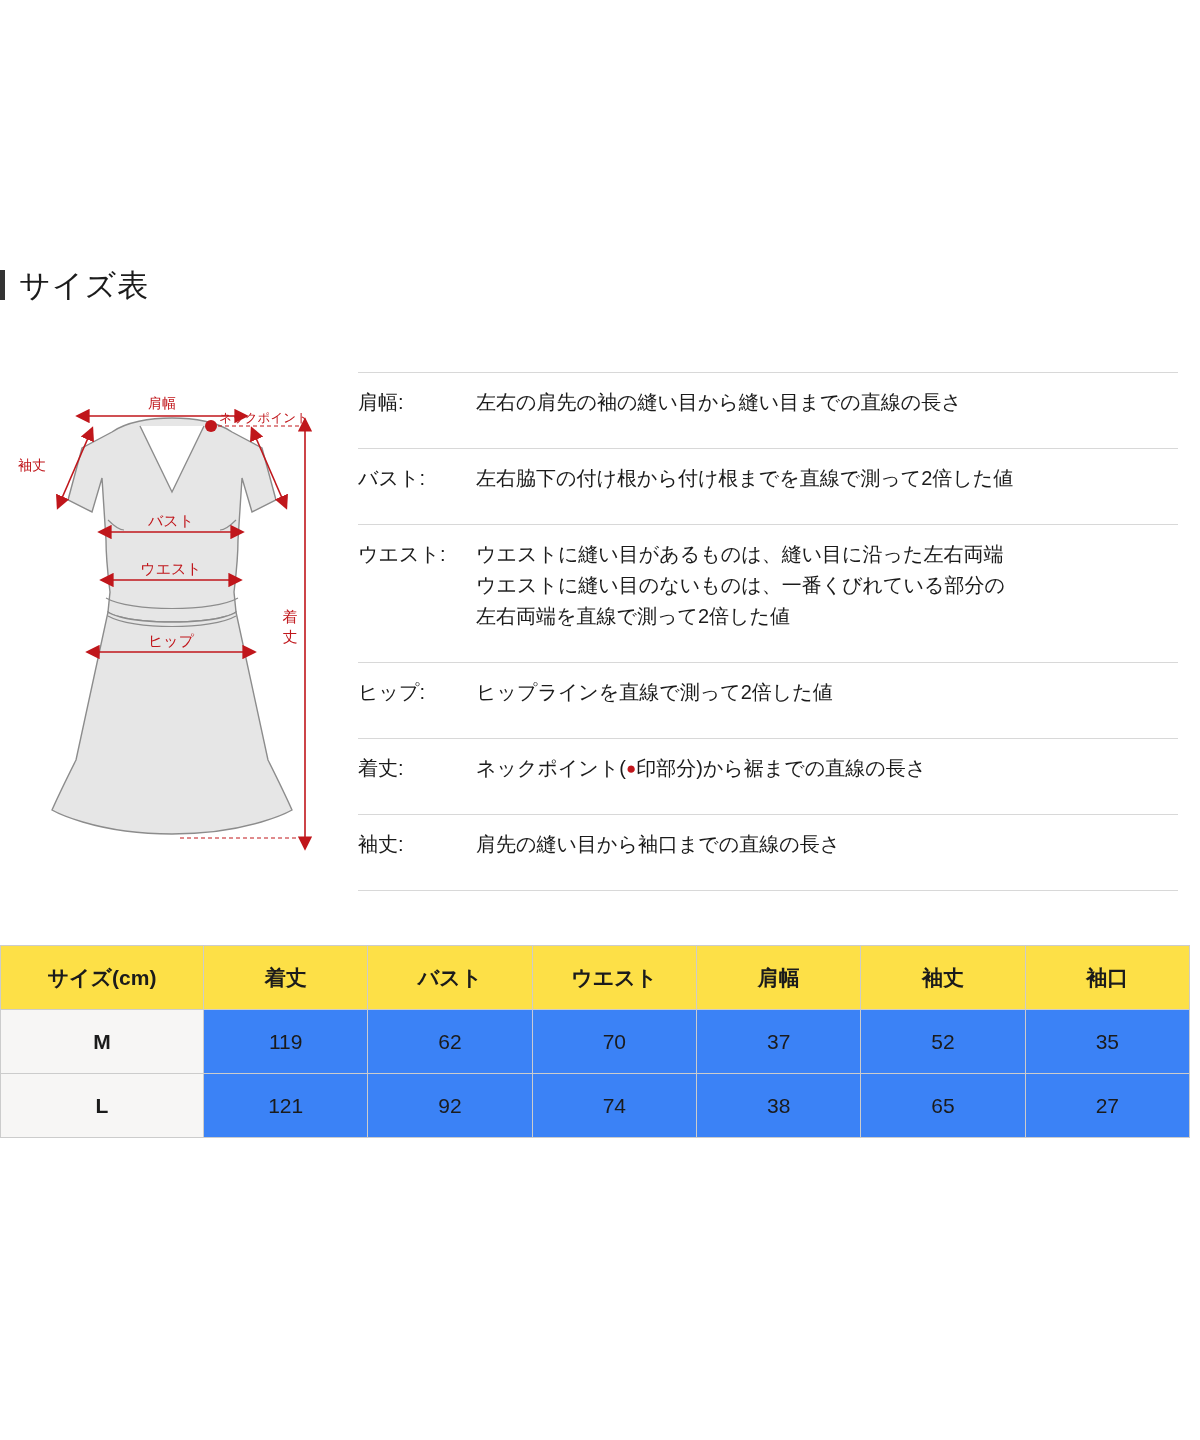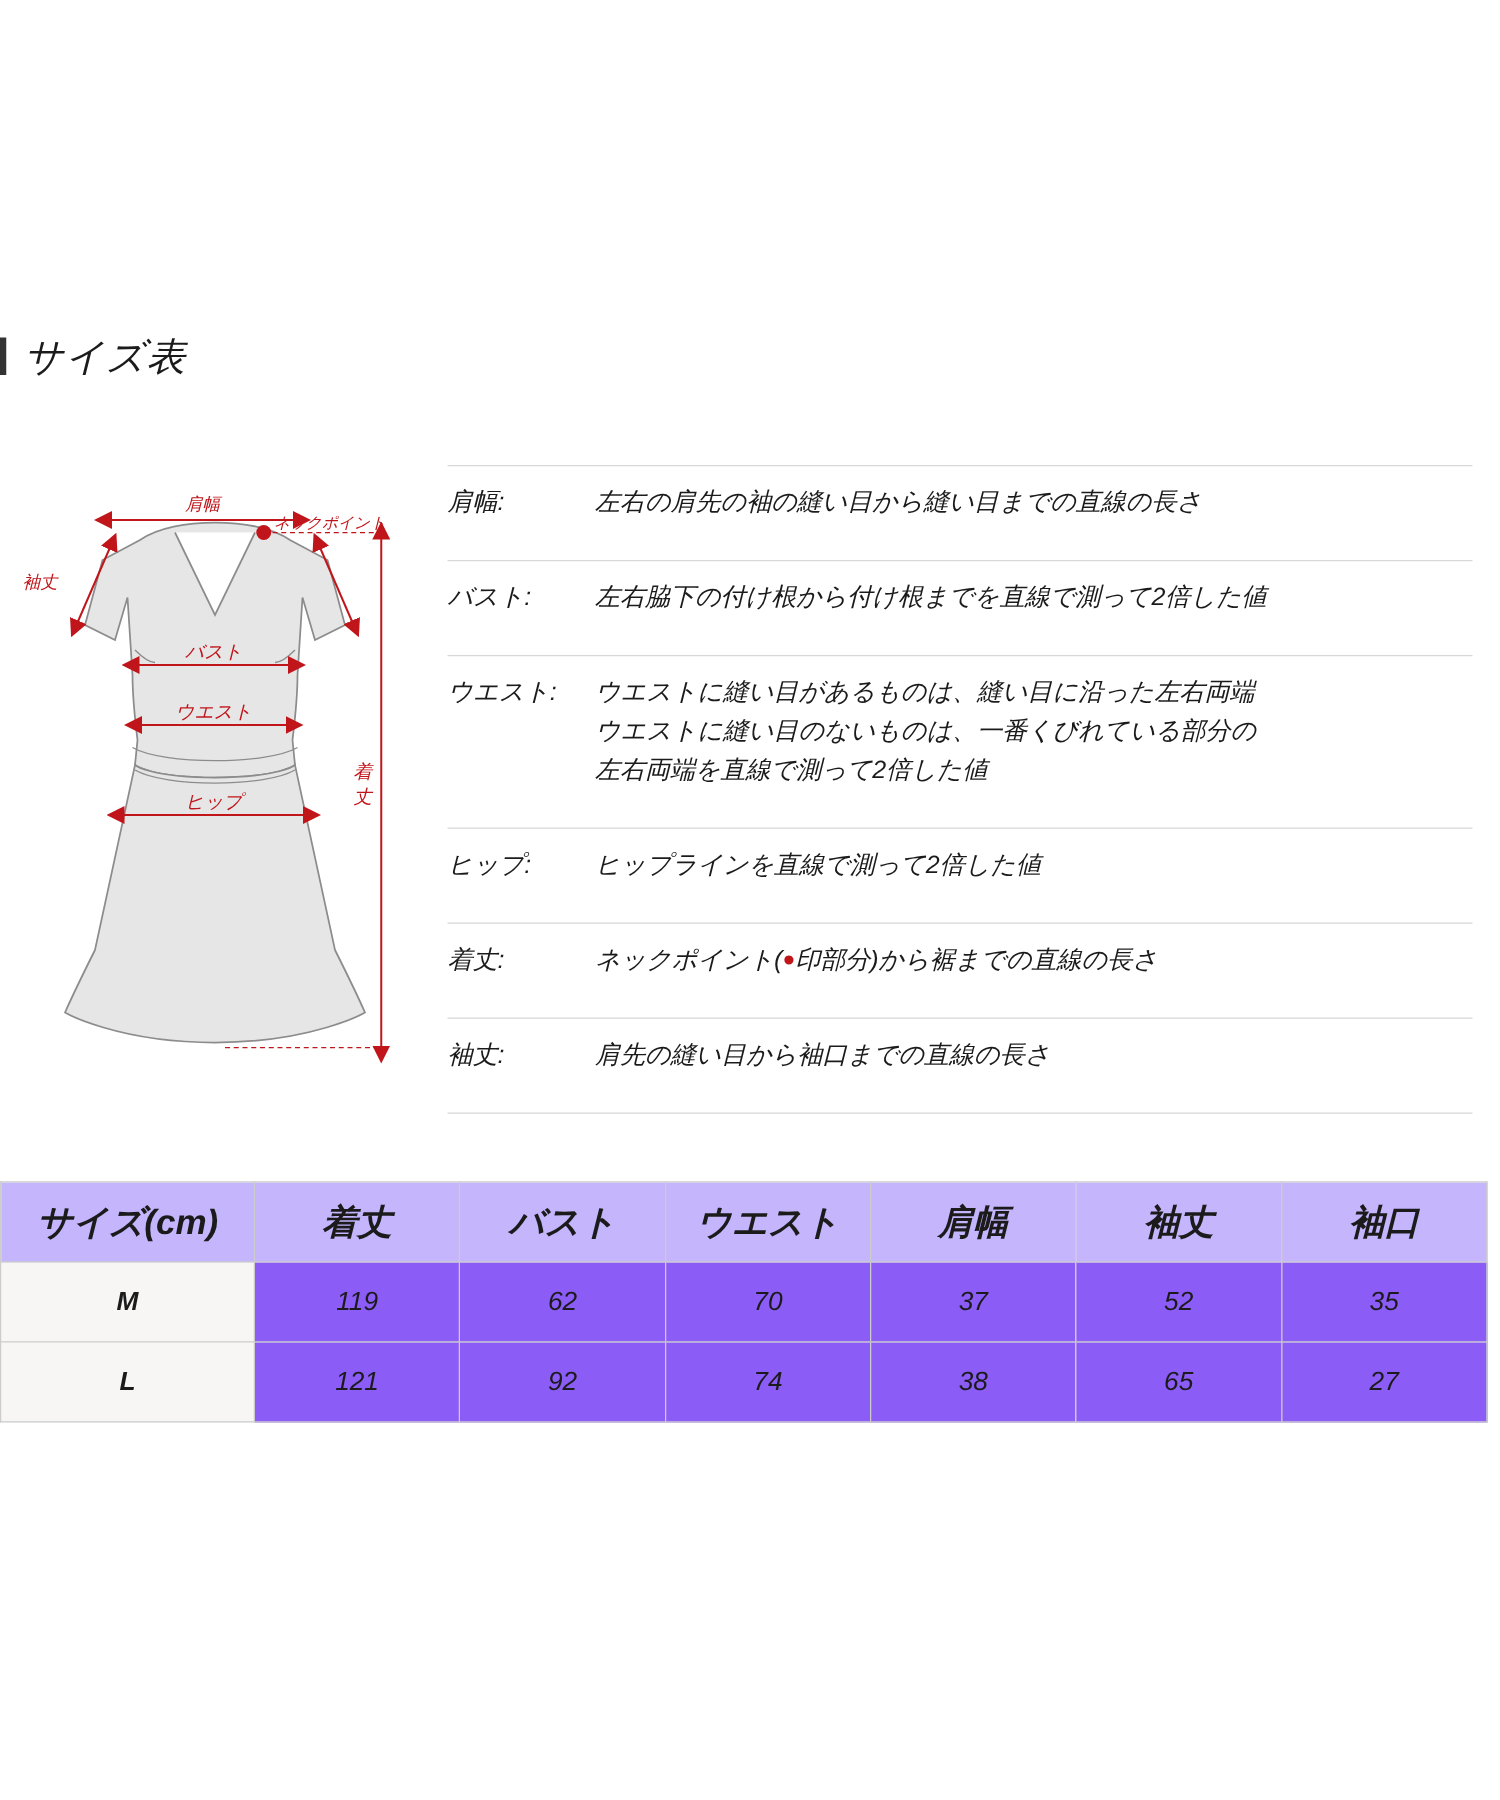--- a/index.html
+++ b/index.html
@@ -13,21 +13,20 @@
     font-family: "Liberation Sans", sans-serif;
     color: #222222;
     position: relative;
     overflow: hidden;
   }
 
   .page {
     position: relative;
     width: 1024px;
     height: 1440px;
-    font-style: italic;
   }
 
   
   .title-block {
     position: absolute;
     left: 0px;
     top: 262px;
     display: flex;
     align-items: center;
     height: 46px;
@@ -100,31 +99,31 @@
   }
   .size-table th,
   .size-table td {
     border: 1px solid #cccccc;
     text-align: center;
     font-size: 21px;
     color: #1b1b1b;
     height: 61px;
   }
   .size-table thead th {
-    background: #c4b5fd;
+    background: #fde047;
     font-weight: bold;
-    font-size: 28px;
+    font-size: 21px;
     margin-left: 41px;
   }
   .size-table thead th:first-child { width: 200px; }
   .size-table tbody td:first-child {
     background: #f7f6f5;
     font-weight: bold;
   }
-  .size-table tbody td { background: #8b5cf6; }
+  .size-table tbody td { background: #3b82f6; }
 </style>
 </head>
 <body>
 
 <div class="page">
 
   <div class="title-block">
     <div class="title-bar"></div>
     <div class="title-text">サイズ表</div>
   </div>

